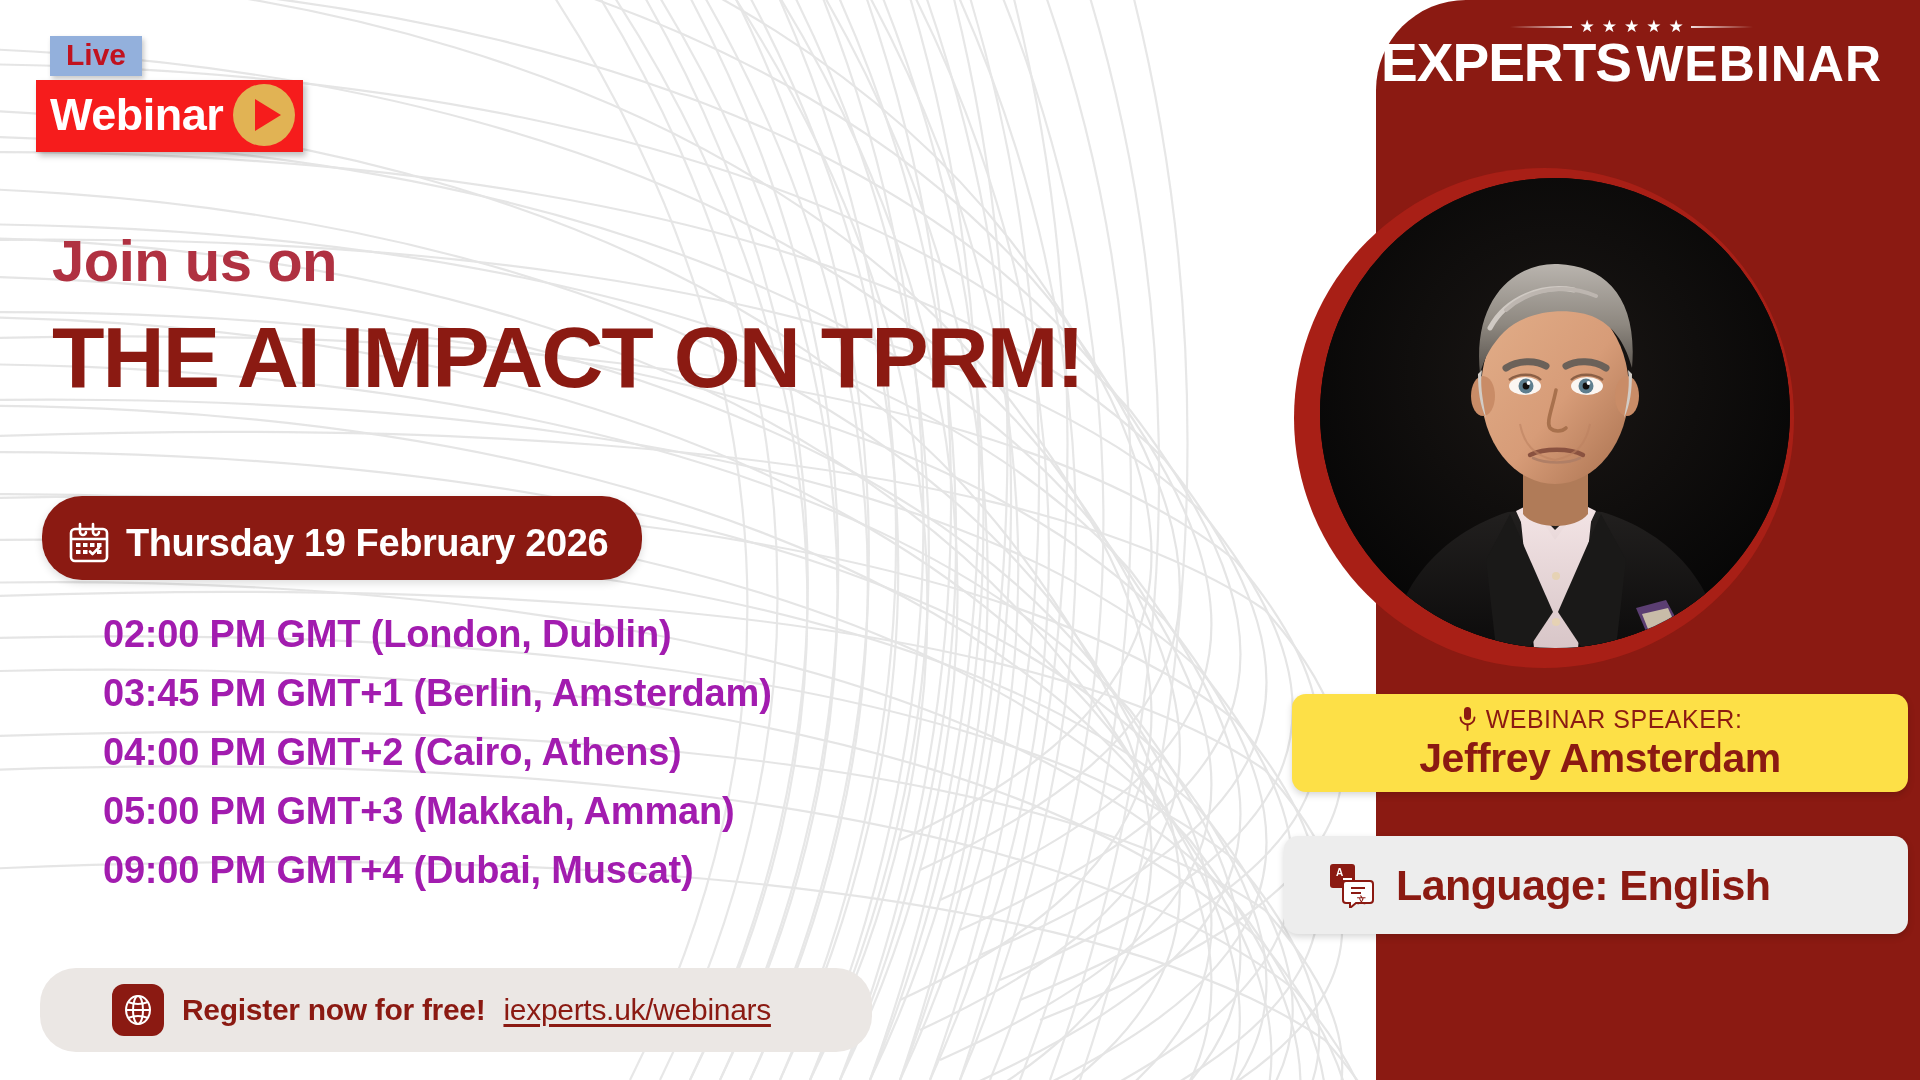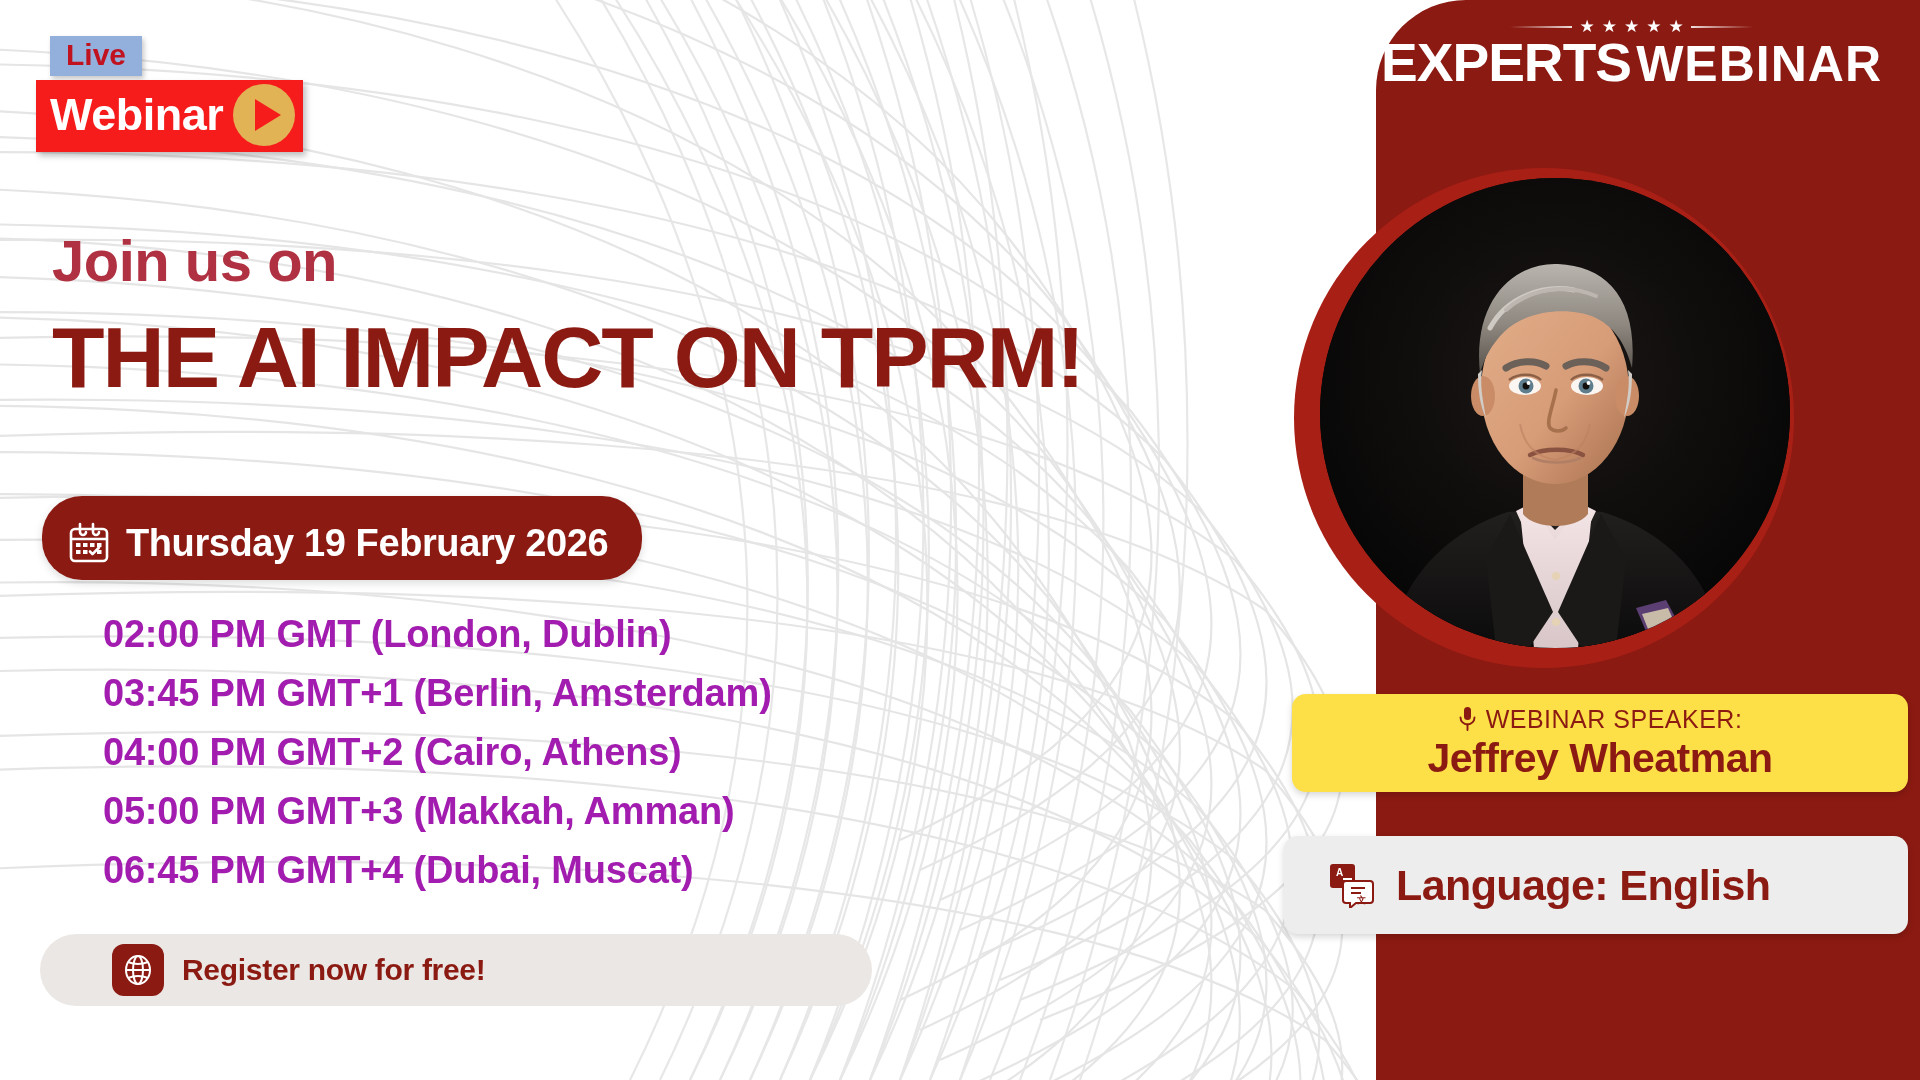--- a/index.html
+++ b/index.html
@@ -117,22 +117,22 @@
   .times { position:absolute; left:92px; top:615px; z-index:4; }
   .times .time-row {
     color:#a21caf; font-weight:800; font-size:38px;
     line-height:1; margin-bottom:21px; letter-spacing:-.2px;
     white-space:nowrap;
     margin-left:11px;
   }
 
   
   .register-bar {
-    position:absolute; left:40px; top:934px; z-index:4;
-    width:832px; height:72px;
+    position:absolute; left:40px; top:968px; z-index:4;
+    width:832px; height:84px;
     background:#EBE7E4; border-radius:36px;
     display:flex; align-items:center; gap:18px;
     padding-left:72px;
   }
   .globe-badge {
     width:52px; height:52px; border-radius:12px;
     background:#8B1A12; display:flex; align-items:center; justify-content:center;
     flex:0 0 auto;
   }
   .register-text {
@@ -290,34 +290,35 @@
     <path d="M22 29.5 l2.5 2.6 L31 25.5" fill="none" stroke="#fff" stroke-width="2.6" stroke-linecap="round" stroke-linejoin="round"></path>
   </svg>
   <span class="date-text">Thursday 19 February 2026</span>
 </div>
 
 <div class="times">
   <div class="time-row">02:00 PM GMT (London, Dublin)</div>
   <div class="time-row">03:45 PM GMT+1 (Berlin, Amsterdam)</div>
   <div class="time-row">04:00 PM GMT+2 (Cairo, Athens)</div>
   <div class="time-row">05:00 PM GMT+3 (Makkah, Amman)</div>
-  <div class="time-row">06:45 PM GMT+4 (Dubai, Muscat)</div>
+  <div class="time-row">09:00 PM GMT+4 (Dubai, Muscat)</div>
 </div>
 
 <div class="register-bar">
   <span class="globe-badge">
     <svg viewBox="0 0 34 34" width="34" height="34">
       <ellipse cx="17" cy="17" rx="12" ry="14" fill="none" stroke="#fff" stroke-width="2"></ellipse>
       <ellipse cx="17" cy="17" rx="5" ry="14" fill="none" stroke="#fff" stroke-width="2"></ellipse>
       <line x1="5" y1="17" x2="29" y2="17" stroke="#fff" stroke-width="2"></line>
       <path d="M7 9 Q17 13 27 9" fill="none" stroke="#fff" stroke-width="2"></path>
       <path d="M7 25 Q17 21 27 25" fill="none" stroke="#fff" stroke-width="2"></path>
     </svg>
   </span>
   <span class="register-text">Register now for free!</span>
+  <span class="register-url">iexperts.uk/webinars</span>
 </div>
 
 <div class="portrait-ring"></div>
 <div class="portrait-photo">
   <svg viewBox="0 0 470 470">
     <defs>
       <radialGradient id="bgGlow" cx="50%" cy="42%" r="62%">
         <stop offset="0%" stop-color="#1b1715"></stop>
         <stop offset="100%" stop-color="#050505"></stop>
       </radialGradient>
@@ -397,21 +398,21 @@
 
 <div class="speaker-card">
   <div class="speaker-role-row">
     <svg class="mic-icon" viewBox="0 0 19 26">
       <rect x="6" y="1" width="7" height="13" rx="3.5" fill="#8B1A12"></rect>
       <path d="M2.5 11.5 a7 7 0 0 0 14 0" fill="none" stroke="#8B1A12" stroke-width="1.9" stroke-linecap="round"></path>
       <line x1="9.5" y1="18.5" x2="9.5" y2="24" stroke="#8B1A12" stroke-width="1.9" stroke-linecap="round"></line>
     </svg>
     <span class="speaker-role">WEBINAR SPEAKER:</span>
   </div>
-  <div class="speaker-name">Jeffrey Wheatman</div>
+  <div class="speaker-name">Jeffrey Amsterdam</div>
 </div>
 
 <div class="language-card">
   <svg class="translate-icon" viewBox="0 0 46 46">
     <rect x="2" y="2" width="25" height="24" rx="3" fill="#8B1A12"></rect>
     <text x="8" y="14" font-family="Liberation Sans, sans-serif" font-size="10" font-weight="700" fill="#ffffff">A</text>
     <line x1="15" y1="17" x2="24" y2="17" stroke="#ffffff" stroke-width="2"></line>
     <line x1="15" y1="21" x2="24" y2="21" stroke="#ffffff" stroke-width="2"></line>
     <path d="M18 19 h24 a3 3 0 0 1 3 3 v16 a3 3 0 0 1 -3 3 h-14 l-6 5 v-5 h-4 a3 3 0 0 1 -3 -3 v-16 a3 3 0 0 1 3 -3 z" fill="#ffffff" stroke="#8B1A12" stroke-width="2"></path>
     <line x1="23" y1="26" x2="37" y2="26" stroke="#8B1A12" stroke-width="2"></line>

